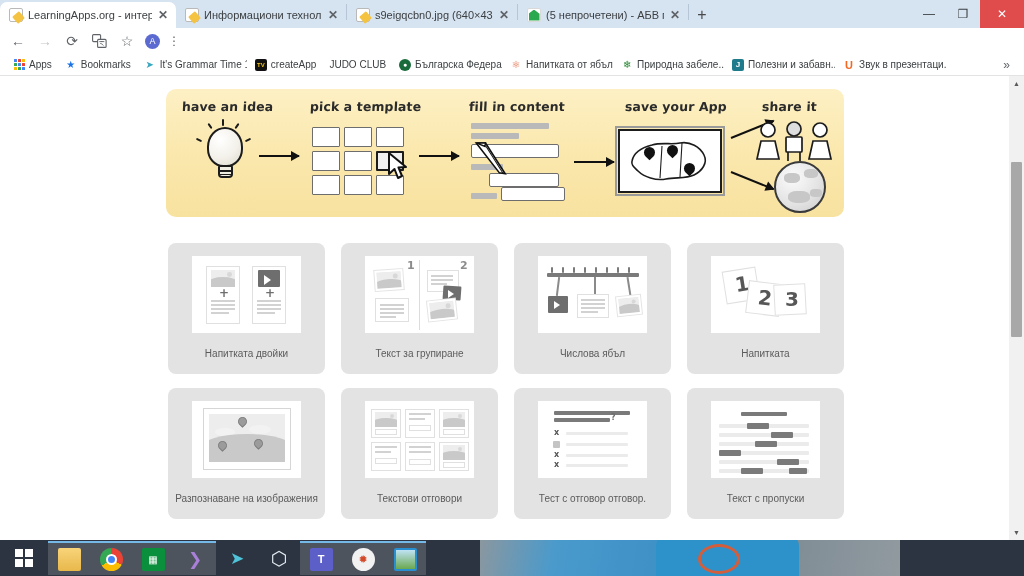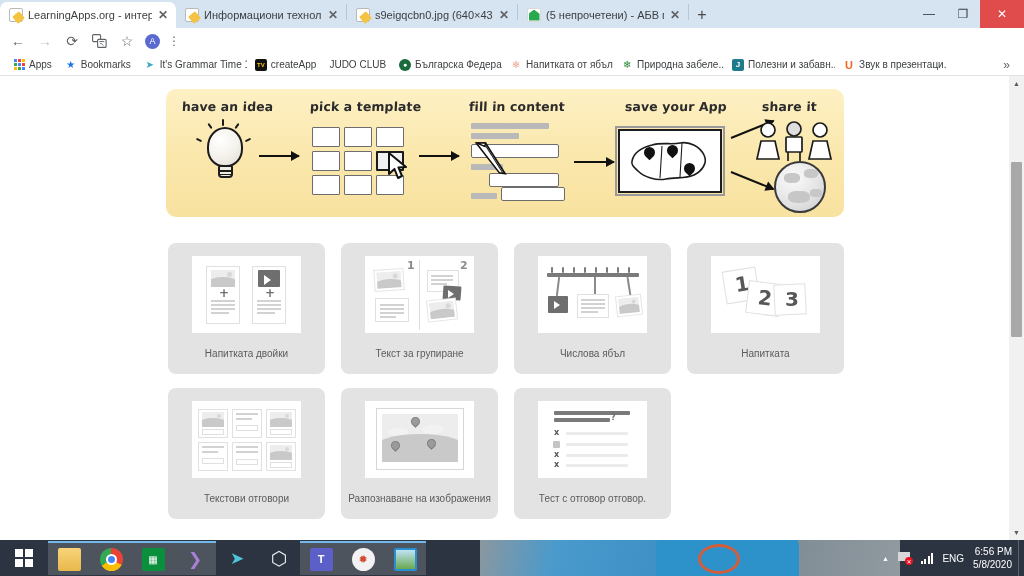--- a/index.html
+++ b/index.html
@@ -548,95 +548,114 @@
             <div class="tnum" style="left:74px;top:31px;font-size:20px;color:#575757;">3</div>
           </div>
           <div class="clabel">Напитката</div>
         </div>
       </div>
 
       <div class="cardrow">
 
         <div class="card">
           <div class="thumb">
-            <div class="tbox" style="left:6px;top:8px;width:30px;height:29px;"></div>
-            <div class="tphoto" style="left:10px;top:11px;width:22px;height:15px;">
-                  <div class="sky"></div>
-                  <div class="sun"></div>
-                  <div class="hill"></div>
-                </div>
-            <div class="tbox" style="left:10px;top:28px;width:22px;height:6px;"></div>
-
-            <div class="tbox" style="left:40px;top:8px;width:30px;height:29px;"></div>
-            <div class="tl" style="left:44px;top:12px;width:22px;height:2px;"></div>
-            <div class="tl" style="left:44px;top:17px;width:16px;height:2px;"></div>
-            <div class="tbox" style="left:44px;top:24px;width:22px;height:6px;"></div>
-
-            <div class="tbox" style="left:74px;top:8px;width:30px;height:29px;"></div>
-            <div class="tphoto" style="left:78px;top:11px;width:22px;height:15px;">
-                  <div class="sky"></div>
-                  <div class="sun"></div>
-                  <div class="hill"></div>
-                </div>
-            <div class="tbox" style="left:78px;top:28px;width:22px;height:6px;"></div>
-
-            <div class="tbox" style="left:6px;top:41px;width:30px;height:29px;"></div>
-            <div class="tl" style="left:10px;top:45px;width:22px;height:2px;"></div>
-            <div class="tl" style="left:10px;top:50px;width:16px;height:2px;"></div>
-            <div class="tbox" style="left:10px;top:57px;width:22px;height:6px;"></div>
-
-            <div class="tbox" style="left:40px;top:41px;width:30px;height:29px;"></div>
-            <div class="tl" style="left:44px;top:45px;width:22px;height:2px;"></div>
-            <div class="tl" style="left:44px;top:50px;width:22px;height:2px;"></div>
-            <div class="tbox" style="left:44px;top:58px;width:22px;height:6px;"></div>
-
-            <div class="tbox" style="left:74px;top:41px;width:30px;height:29px;"></div>
-            <div class="tphoto" style="left:78px;top:44px;width:22px;height:15px;">
-                  <div class="sky"></div>
-                  <div class="sun"></div>
-                  <div class="hill"></div>
-                </div>
-            <div class="tbox" style="left:78px;top:61px;width:22px;height:6px;"></div>
-          </div>
-          <div class="clabel">Текстови отговори</div>
-        </div>
-
-        <div class="card">
-          <div class="thumb">
             <div class="tbox" style="left:11px;top:7px;width:88px;height:62px;border:1px solid #d6d6d6;"></div>
             <div class="tphoto" style="left:17px;top:13px;width:76px;height:48px;">
               <div class="sky"></div>
               <div style="position:absolute;left:8%;top:30%;width:26%;padding-bottom:10%;background:#f2f2f2;border-radius:50%;"></div>
               <div style="position:absolute;left:52%;top:22%;width:30%;padding-bottom:12%;background:#f2f2f2;border-radius:50%;"></div>
               <div class="hill"></div>
             </div>
             <div class="tpin" style="left:46px;top:16px;"></div>
             <div class="tpin" style="left:26px;top:40px;"></div>
             <div class="tpin" style="left:62px;top:38px;"></div>
           </div>
           <div class="clabel">Разпознаване на изображения</div>
+        </div>
+
+        <div class="card">
+          <div class="thumb">
+            <div class="tbox" style="left:6px;top:8px;width:30px;height:29px;"></div>
+            <div class="tphoto" style="left:10px;top:11px;width:22px;height:15px;">
+                  <div class="sky"></div>
+                  <div class="sun"></div>
+                  <div class="hill"></div>
+                </div>
+            <div class="tbox" style="left:10px;top:28px;width:22px;height:6px;"></div>
+
+            <div class="tbox" style="left:40px;top:8px;width:30px;height:29px;"></div>
+            <div class="tl" style="left:44px;top:12px;width:22px;height:2px;"></div>
+            <div class="tl" style="left:44px;top:17px;width:16px;height:2px;"></div>
+            <div class="tbox" style="left:44px;top:24px;width:22px;height:6px;"></div>
+
+            <div class="tbox" style="left:74px;top:8px;width:30px;height:29px;"></div>
+            <div class="tphoto" style="left:78px;top:11px;width:22px;height:15px;">
+                  <div class="sky"></div>
+                  <div class="sun"></div>
+                  <div class="hill"></div>
+                </div>
+            <div class="tbox" style="left:78px;top:28px;width:22px;height:6px;"></div>
+
+            <div class="tbox" style="left:6px;top:41px;width:30px;height:29px;"></div>
+            <div class="tl" style="left:10px;top:45px;width:22px;height:2px;"></div>
+            <div class="tl" style="left:10px;top:50px;width:16px;height:2px;"></div>
+            <div class="tbox" style="left:10px;top:57px;width:22px;height:6px;"></div>
+
+            <div class="tbox" style="left:40px;top:41px;width:30px;height:29px;"></div>
+            <div class="tl" style="left:44px;top:45px;width:22px;height:2px;"></div>
+            <div class="tl" style="left:44px;top:50px;width:22px;height:2px;"></div>
+            <div class="tbox" style="left:44px;top:58px;width:22px;height:6px;"></div>
+
+            <div class="tbox" style="left:74px;top:41px;width:30px;height:29px;"></div>
+            <div class="tphoto" style="left:78px;top:44px;width:22px;height:15px;">
+                  <div class="sky"></div>
+                  <div class="sun"></div>
+                  <div class="hill"></div>
+                </div>
+            <div class="tbox" style="left:78px;top:61px;width:22px;height:6px;"></div>
+          </div>
+          <div class="clabel">Текстови отговори</div>
         </div>
 
         <div class="card">
           <div class="thumb">
             <div class="tdark" style="left:16px;top:10px;width:76px;height:4px;"></div>
             <div class="tdark" style="left:16px;top:17px;width:56px;height:4px;"></div>
             <div class="tnum" style="left:73px;top:12px;font-size:8px;color:#6e6e6e;">?</div>
             <div class="tnum" style="left:16px;top:27px;font-size:8px;color:#555;">x</div>
             <div class="tlite" style="left:28px;top:31px;width:62px;height:3px;"></div>
             <div class="tmid" style="left:15px;top:40px;width:7px;height:7px;"></div>
             <div class="tlite" style="left:28px;top:42px;width:62px;height:3px;"></div>
             <div class="tnum" style="left:16px;top:49px;font-size:8px;color:#555;">x</div>
             <div class="tlite" style="left:28px;top:53px;width:62px;height:3px;"></div>
             <div class="tnum" style="left:16px;top:59px;font-size:8px;color:#555;">x</div>
             <div class="tlite" style="left:28px;top:63px;width:62px;height:3px;"></div>
           </div>
           <div class="clabel">Тест с отговор отговор.</div>
         </div>
 
+        <div class="card">
+          <div class="thumb">
+            <div class="tdark" style="left:30px;top:11px;width:46px;height:4px;"></div>
+            <div class="tlite" style="left:8px;top:23px;width:90px;height:4px;"></div>
+            <div class="tdark" style="left:36px;top:22px;width:22px;height:6px;"></div>
+            <div class="tlite" style="left:8px;top:32px;width:90px;height:4px;"></div>
+            <div class="tdark" style="left:60px;top:31px;width:22px;height:6px;"></div>
+            <div class="tlite" style="left:8px;top:41px;width:90px;height:4px;"></div>
+            <div class="tdark" style="left:44px;top:40px;width:22px;height:6px;"></div>
+            <div class="tlite" style="left:22px;top:50px;width:76px;height:4px;"></div>
+            <div class="tdark" style="left:8px;top:49px;width:22px;height:6px;"></div>
+            <div class="tlite" style="left:8px;top:59px;width:90px;height:4px;"></div>
+            <div class="tdark" style="left:66px;top:58px;width:22px;height:6px;"></div>
+            <div class="tlite" style="left:8px;top:68px;width:90px;height:4px;"></div>
+            <div class="tdark" style="left:30px;top:67px;width:22px;height:6px;"></div>
+            <div class="tdark" style="left:78px;top:67px;width:18px;height:6px;"></div>
+          </div>
+          <div class="clabel">Текст с пропуски</div>
+        </div>
       </div>
     </div>
 
    </div>
   </div>
 
   <div class="scrollbar">
     <div class="sb-up">▲</div>
     <div class="sb-thumb"></div>
     <div class="sb-down">▼</div>
@@ -686,32 +705,13 @@
       <span class="gl" style="background:#5b5fc7;border-radius:2px;font-size:11px;font-weight:700;">T</span>
     </div>
     <div class="tbi open">
       <span class="gl" style="background:#f2f2f2;border-radius:50%;color:#d2492a;font-size:11px;">✹</span>
     </div>
     <div class="tbi open">
       <span class="gl" style="background:linear-gradient(180deg,#bfe3f5,#6aa84f);border:2px solid #2a8fd0;border-radius:2px;"></span>
     </div>
   </div>
 
-  <div class="tray">
-    <span class="trayitem" style="font-size:7px;">▲</span>
-    <span class="trayitem flagico">
-      <span class="f"></span>
-        <span class="x">✕</span>
-    </span>
-    <span class="trayitem bars">
-        <i></i>
-        <i></i>
-        <i></i>
-        <i></i>
-      </span>
-    <span class="trayitem">ENG</span>
-    <span class="clock">
-      <div>6:56 PM</div>
-      <div>5/8/2020</div>
-    </span>
-    <span class="showdesk"></span>
-  </div>
 </div>
 
 </body></html>

